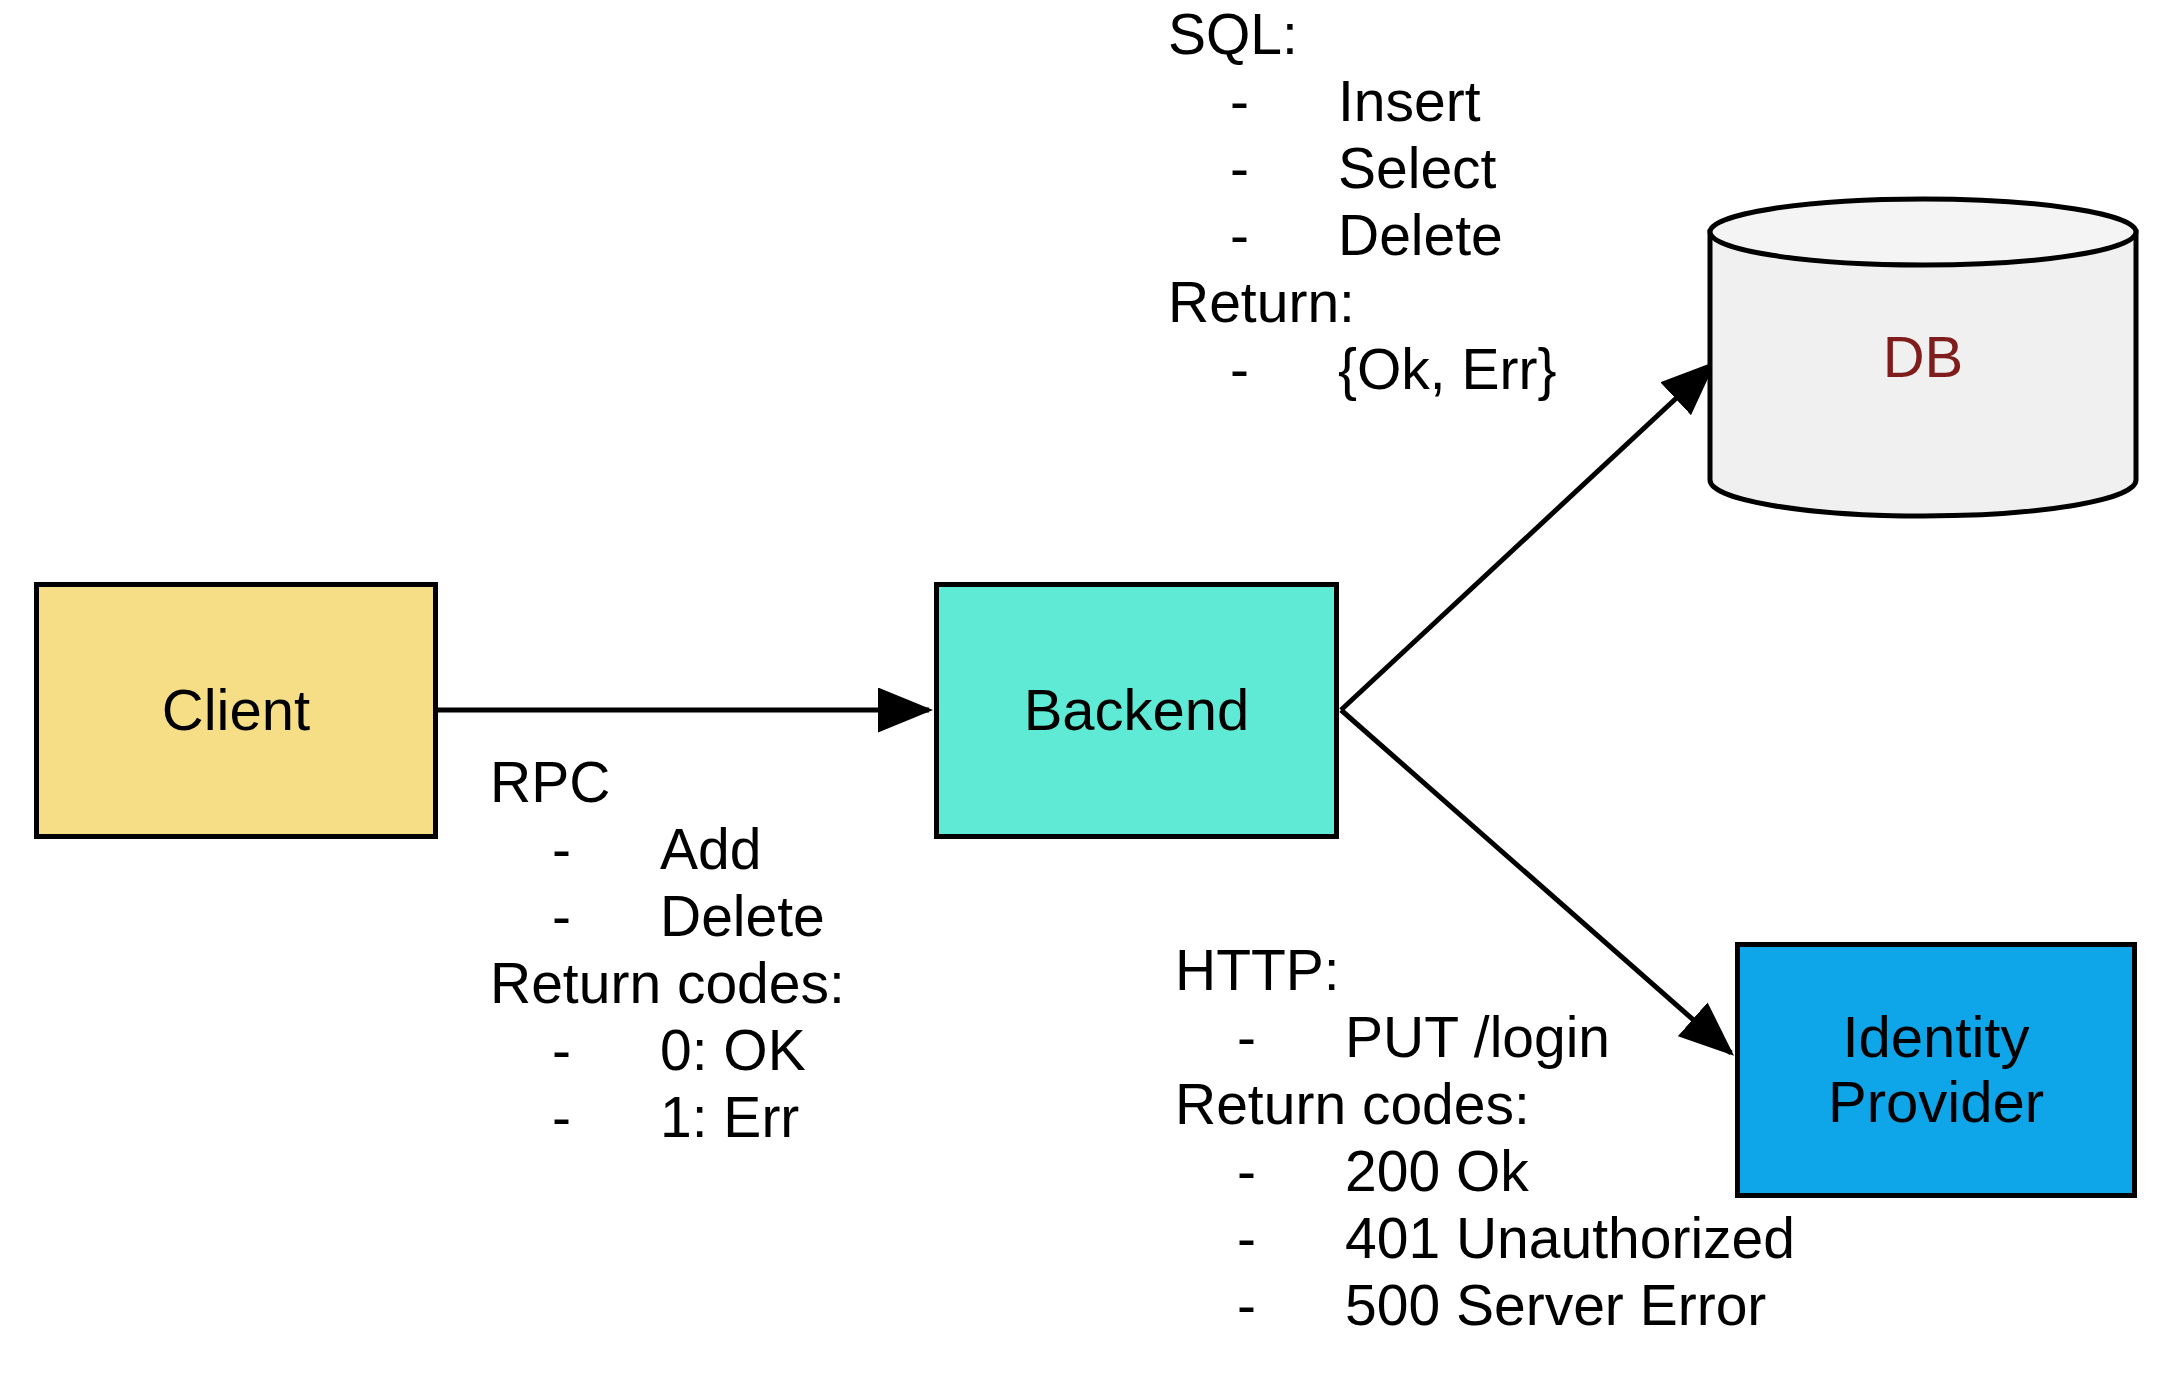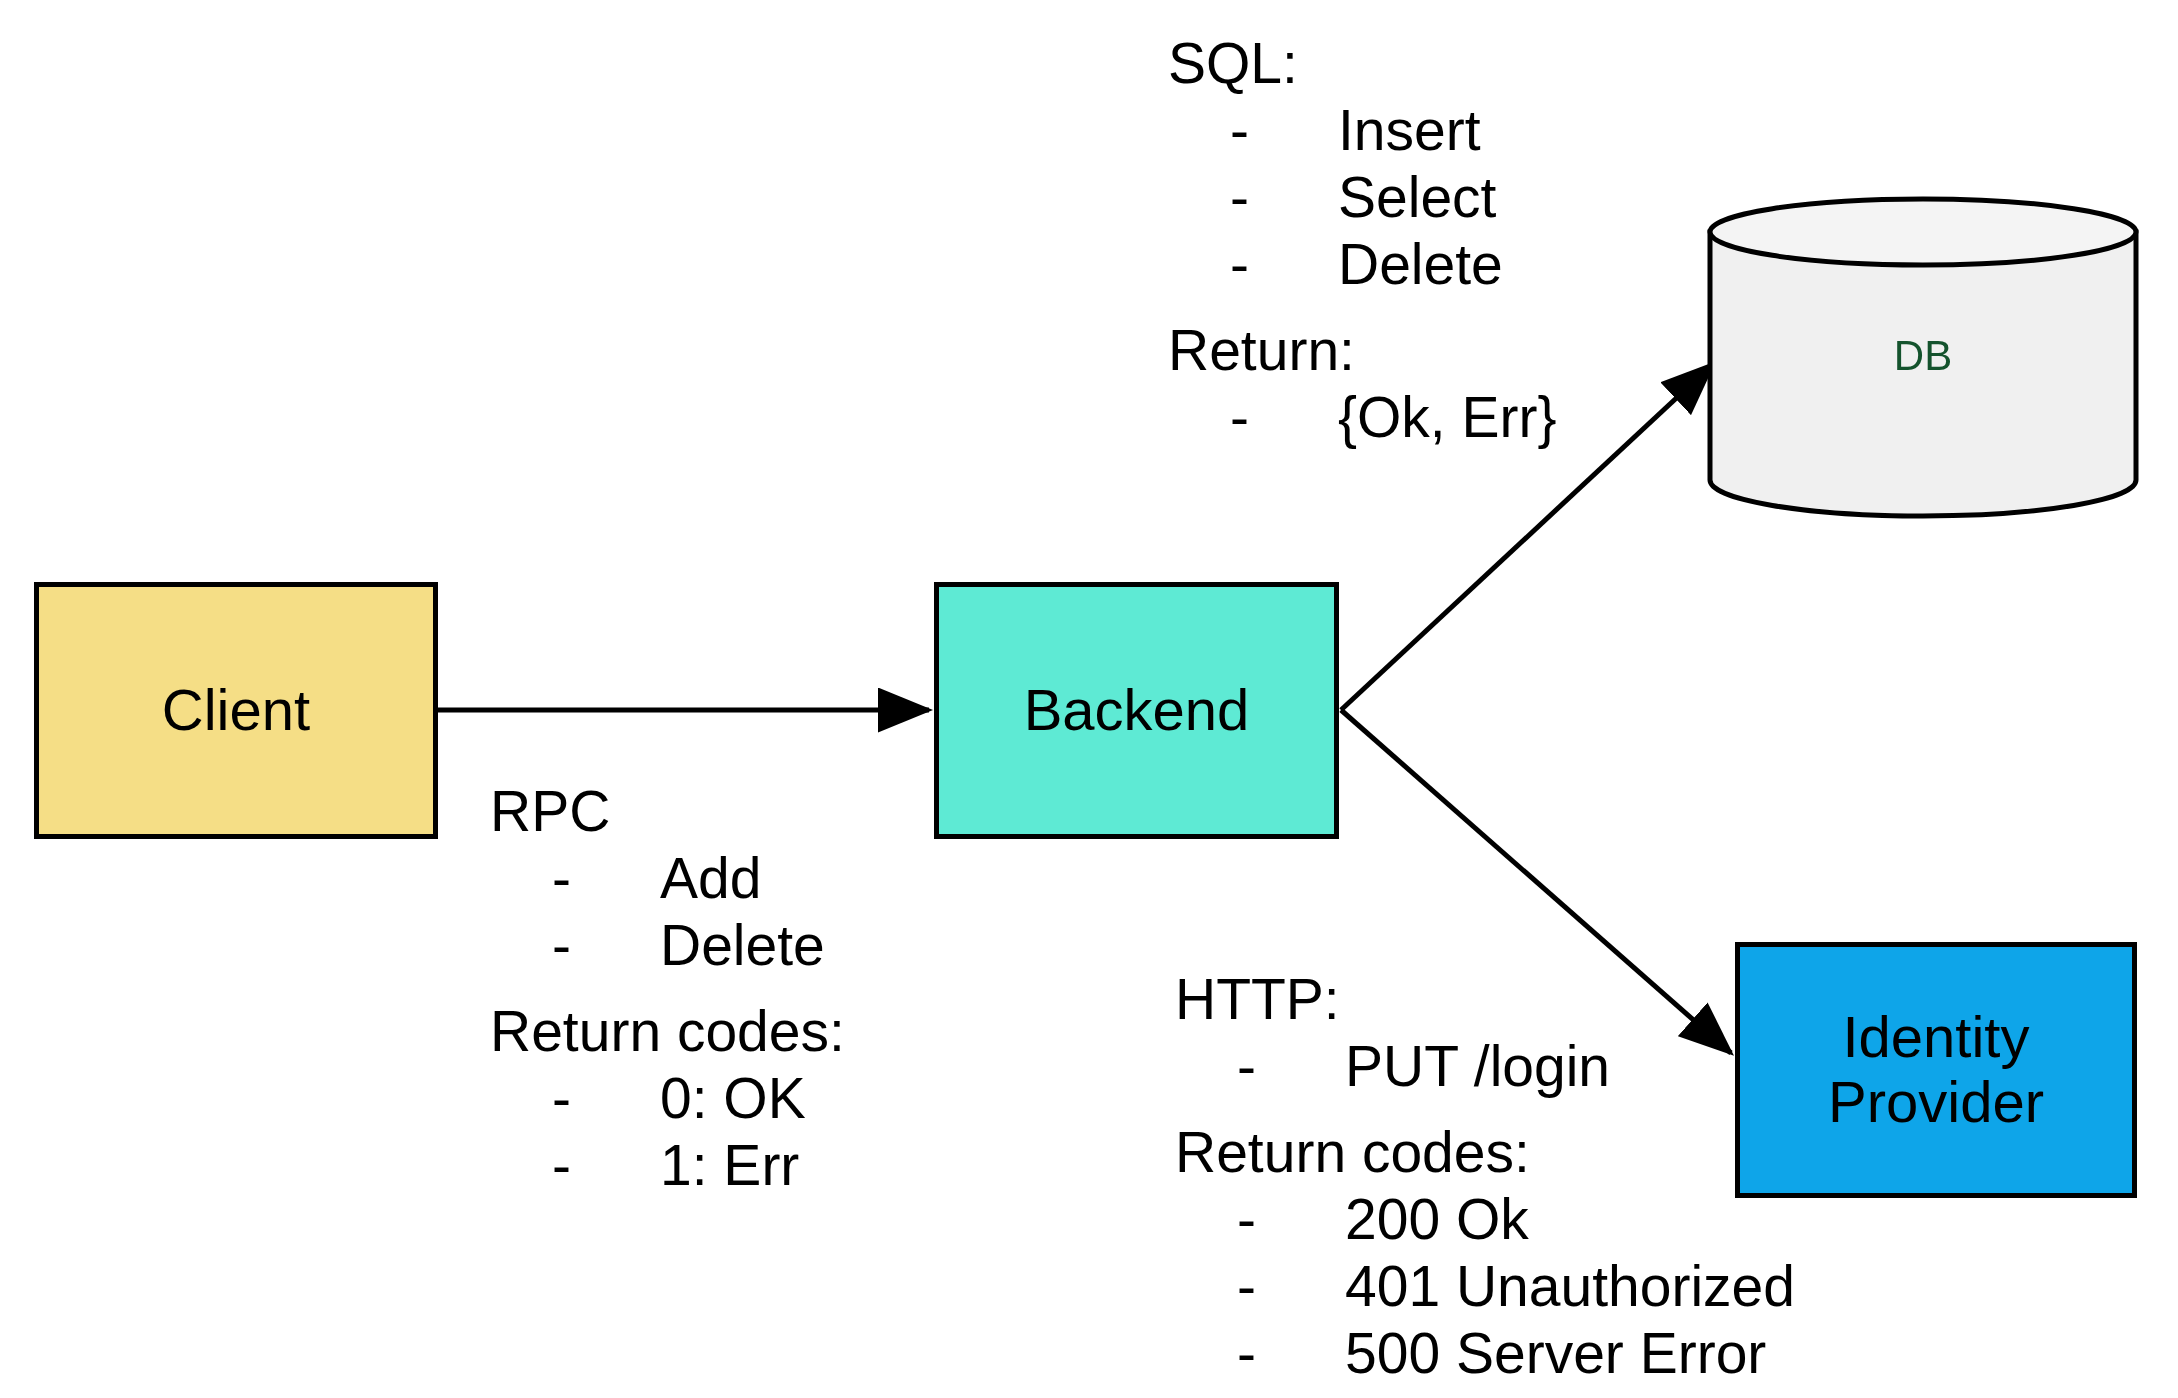--- a/index.html
+++ b/index.html
@@ -72,22 +72,22 @@
   }
   .cyl-text {
     position: absolute;
     left: 0;
     top: 0;
     width: 432px;
     height: 320px;
     display: flex;
     align-items: center;
     justify-content: center;
-    font-size: 42px;
-    color: #14532d;
+    font-size: 58px;
+    color: #7f1d1d;
     pointer-events: none;
   }
   
   #edges {
     position: absolute;
     left: 0;
     top: 0;
     width: 2178px;
     height: 1398px;
     pointer-events: none;
@@ -96,21 +96,20 @@
   .annot {
     position: absolute;
     font-size: 57px;
     line-height: 1.0;
     color: #000000;
     white-space: nowrap;
   }
   .annot .hdr {
     display: block;
     margin-bottom: 10px;
-    margin-top: 29px;
   }
   .annot .bullet-row {
     display: block;
     margin-bottom: 10px;
     padding-left: 62px;
   }
   .annot .dash {
     display: inline-block;
     width: 108px;
   }

